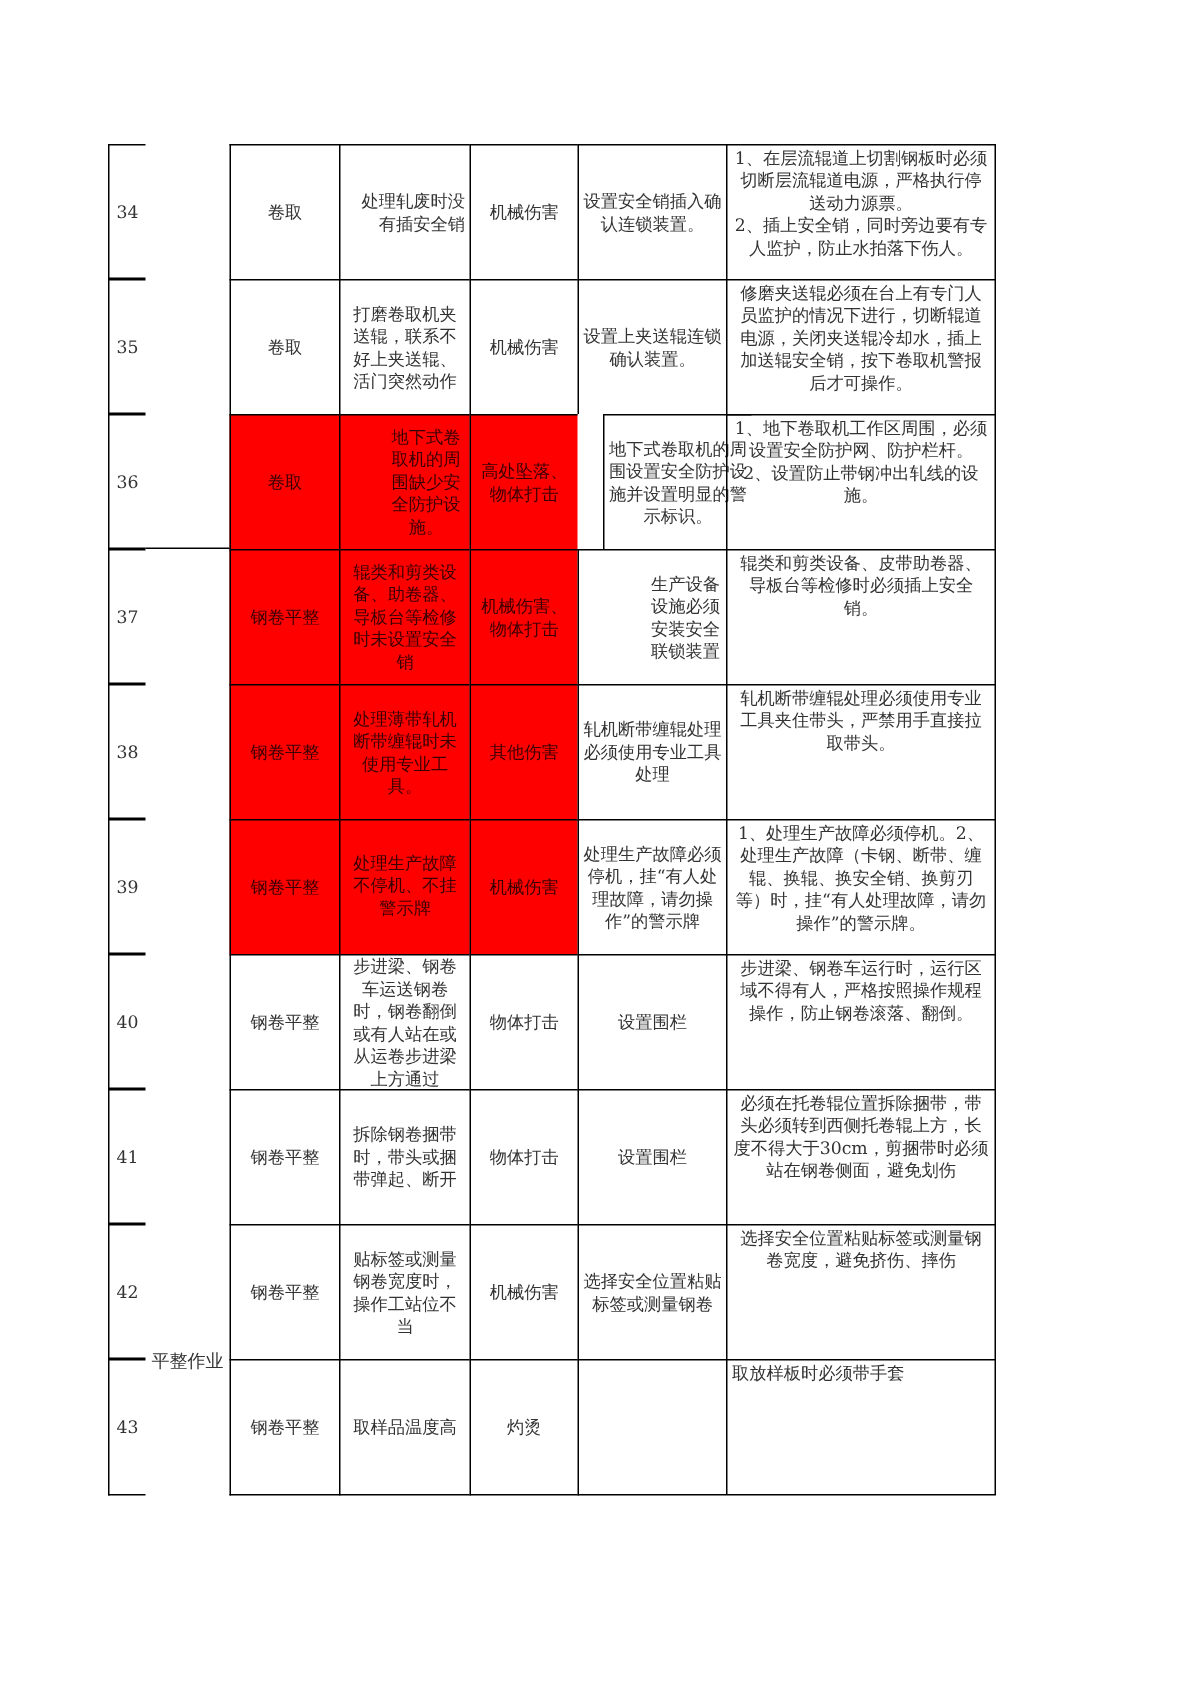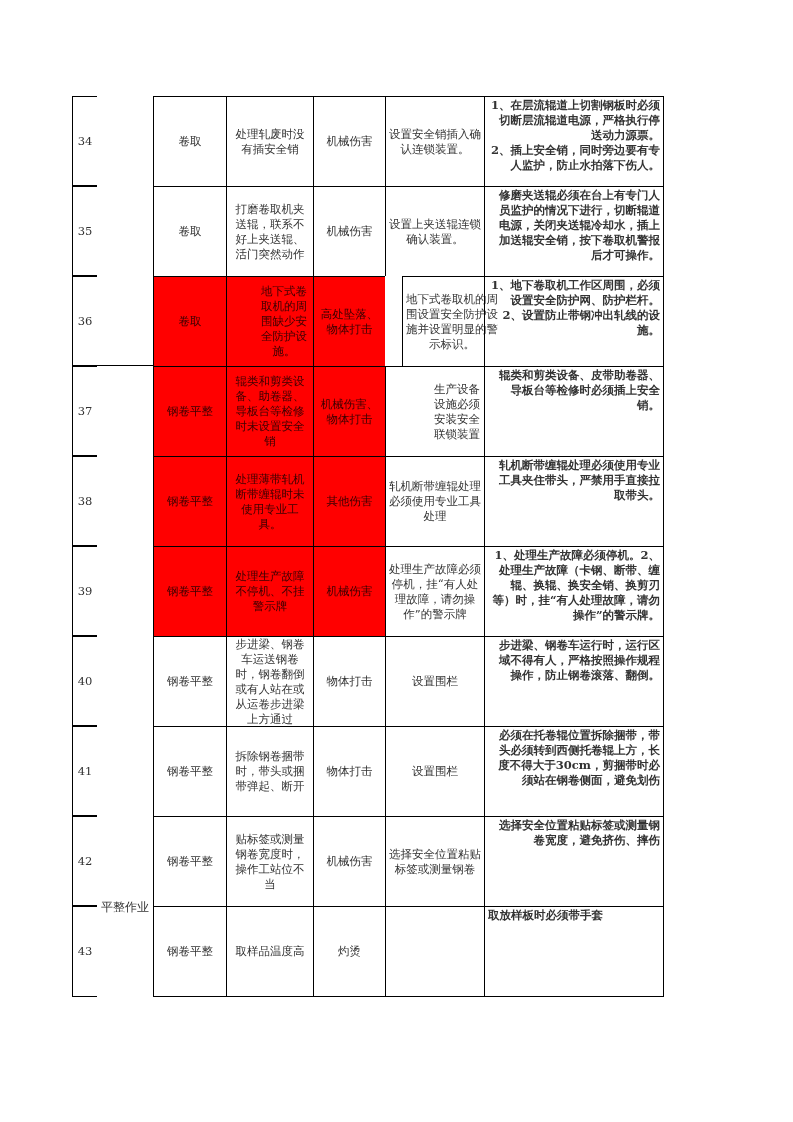--- a/index.html
+++ b/index.html
@@ -2,40 +2,40 @@
 <html><head>
 <meta charset="utf-8">
 <style>
   html, body { margin: 0; padding: 0; background: #ffffff; }
   body { width: 793px; height: 1122px; position: relative; overflow: hidden;
          font-family: "DejaVu Serif", "Liberation Serif", serif; color: #333333; }
   .sheet { position: absolute; left: 0; top: 0; width: 793px; height: 1122px; }
   .cell { position: absolute; box-sizing: border-box; display: flex; align-items: center;
           justify-content: center; text-align: center; font-size: 11.5px; line-height: 15px;
           padding: 1px 3px; overflow: hidden; }
-  .cell.left { justify-content: flex-start; align-items: flex-start; text-align: right; padding: 1px 3px; font-weight: bold; }
+  .cell.left { justify-content: flex-start; align-items: flex-start; text-align: center; padding: 1px 3px; }
   .cell.red { background: #ff0000; color: #3a0000; }
   .b-top { border-top: 1.3px solid #000; }
   .b-left { border-left: 1.3px solid #000; }
   .b-right { border-right: 1.3px solid #000; }
   .b-bottom { border-bottom: 1.3px solid #000; }
   .txt { white-space: pre-wrap; word-break: break-all; }
 </style>
 </head>
 <body>
 
 <div class="sheet">
 
   <div class="cell b-top b-left b-bottom" style="left:72px;top:96px;width:25px;height:90px;">
       <span class="txt">34</span>
     </div>
   <div class="cell b-top b-left" style="left:153px;top:96px;width:73px;height:90px;">
       <span class="txt">卷取</span>
     </div>
-  <div class="cell b-top b-left" style="left:226px;top:96px;width:87px;height:90px;">
+  <div class="cell b-top b-left" style="left:226px;top:96px;width:87px;height:90px;text-align:right;">
       <span class="txt">处理轧废时没有插安全销</span>
     </div>
   <div class="cell b-top b-left" style="left:313px;top:96px;width:72px;height:90px;">
       <span class="txt">机械伤害</span>
     </div>
   <div class="cell b-top b-left" style="left:385px;top:96px;width:99px;height:90px;">
       <span class="txt">设置安全销插入确认连锁装置。</span>
     </div>
   <div class="cell left b-top b-left b-right" style="left:484px;top:96px;width:180px;height:90px;">
       <span class="txt">1、在层流辊道上切割钢板时必须切断层流辊道电源，严格执行停送动力源票。

